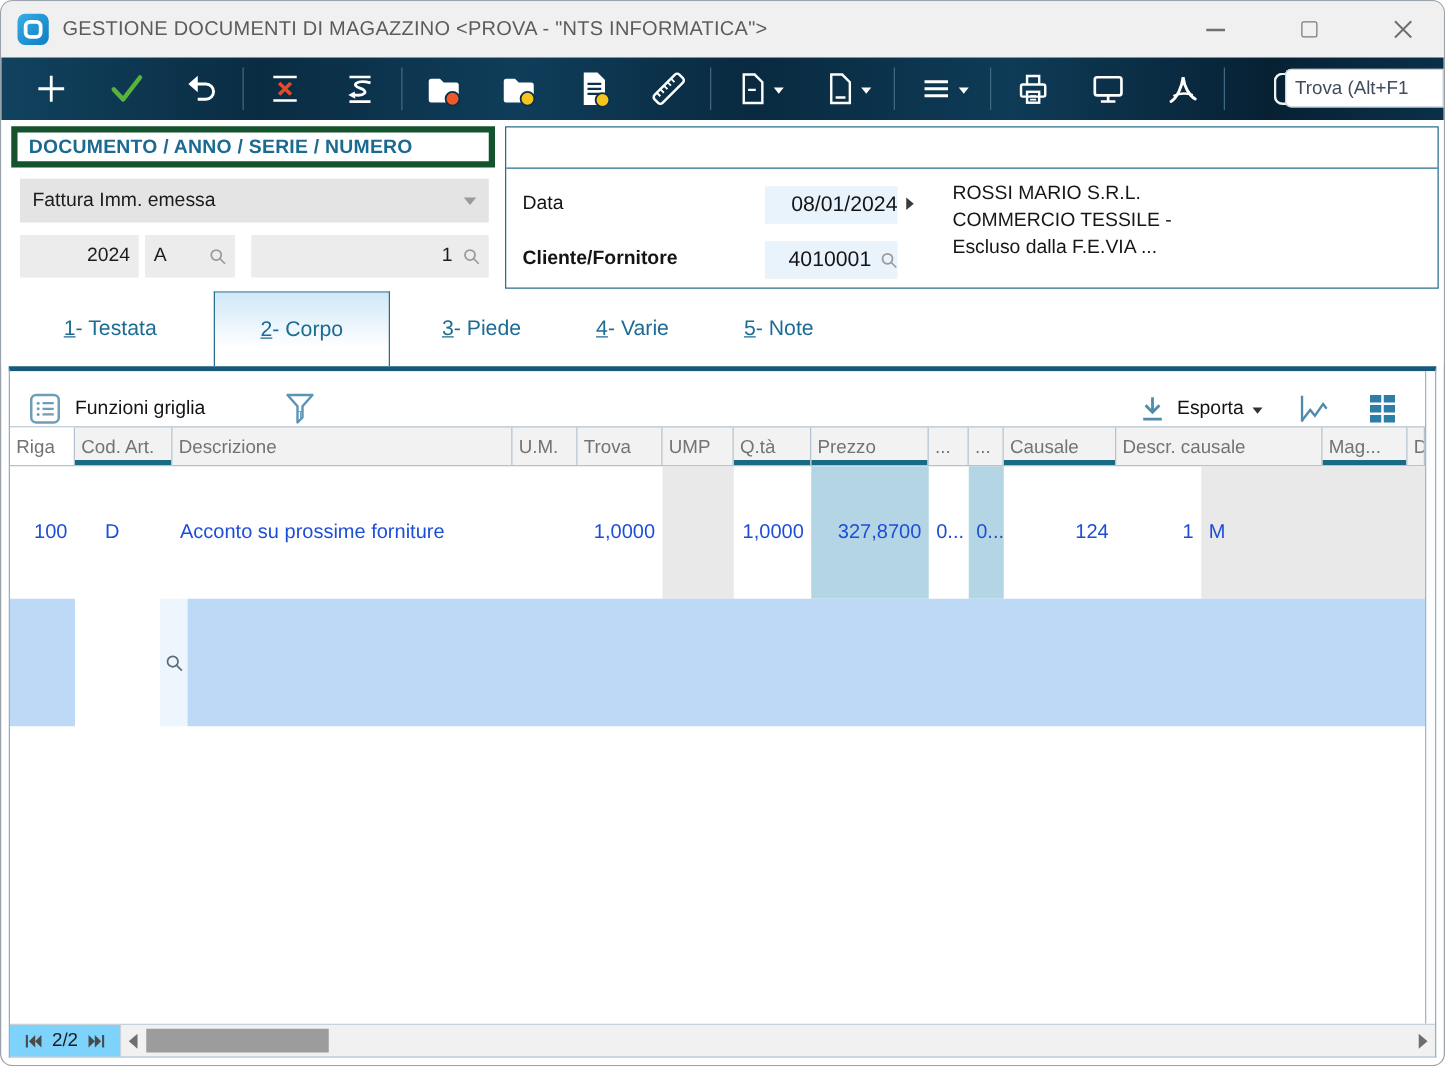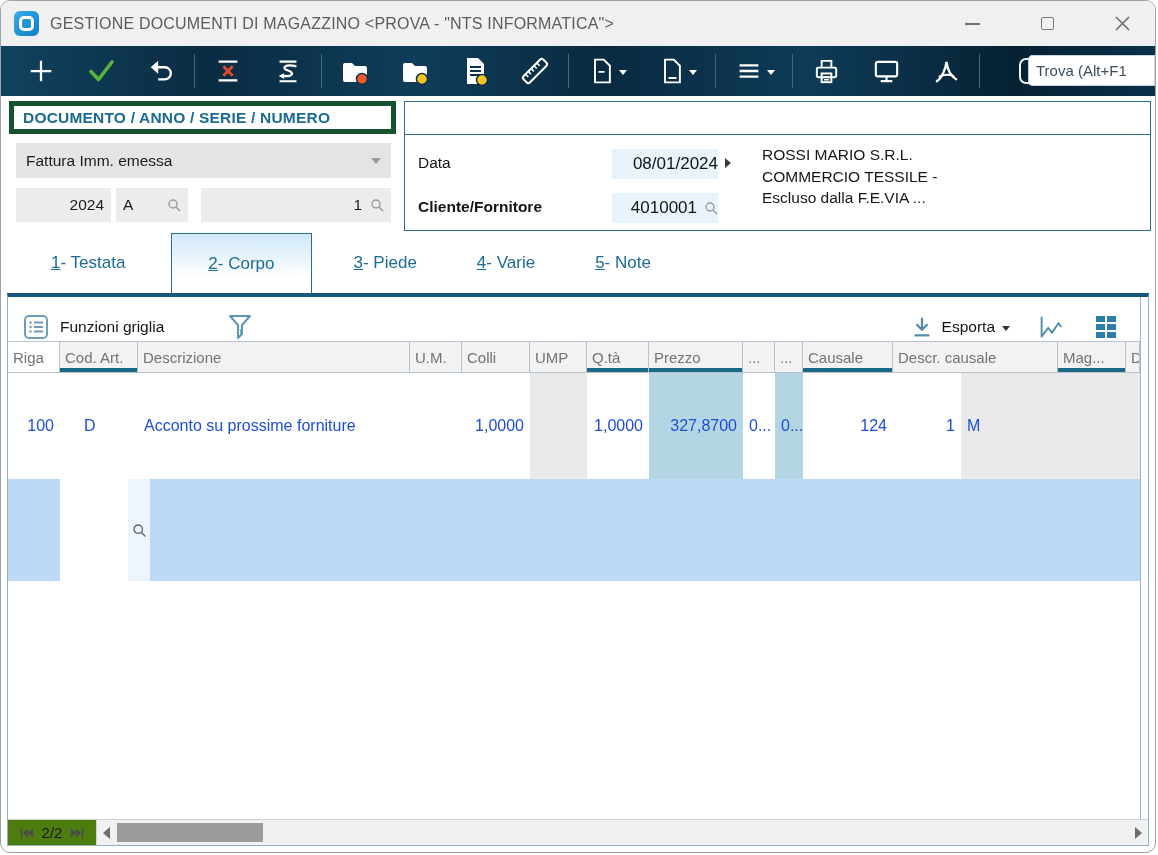--- a/index.html
+++ b/index.html
@@ -83,21 +83,21 @@
   .dc.blue{background:#b4d6e4;}
   .dc.codart{padding-left:24px;}
   .r2{height:102px;}
   .r2a{width:52px;background:#bed9f5;}
   .r2edit{width:68px;background:#fff;}
   .r2look{width:22px;background:#eef6fd;display:flex;align-items:center;justify-content:center;}
   .r2b{flex:1;background:#bed9f5;}
 
   
   .statusbar{position:absolute;left:0;right:0;bottom:0;height:26px;border-top:1px solid #c9d2d9;background:#f2f2f2;display:flex;}
-  .nav{width:89px;background:#4d7c0f;border-right:1px solid #c9d2d9;display:flex;align-items:center;justify-content:center;gap:8px;}
+  .nav{width:89px;background:#7dd3fc;border-right:1px solid #c9d2d9;display:flex;align-items:center;justify-content:center;gap:8px;}
   .pageno{font-size:15px;color:#1a1a1a;}
   .track{flex:1;position:relative;background:#f1f1f1;}
   .thumb{position:absolute;left:20px;top:3px;width:146px;height:19px;background:#9c9c9c;}
   .arr{position:absolute;top:7px;width:0;height:0;}
   .arr.left{left:6px;border-top:6px solid transparent;border-bottom:6px solid transparent;border-right:7px solid #6e6e6e;}
   .arr.right{right:6px;border-top:6px solid transparent;border-bottom:6px solid transparent;border-left:7px solid #6e6e6e;}
 </style>
 </head>
 <body>
 
@@ -346,21 +346,21 @@
               </g>
             </svg>
         </div>
       </div>
 
       <div class="ghead">
         <div class="hc first c0">Riga</div>
         <div class="hc u c1">Cod. Art.</div>
         <div class="hc c2">Descrizione</div>
         <div class="hc c3">U.M.</div>
-        <div class="hc c4">Colli</div>
+        <div class="hc c4">Trova</div>
         <div class="hc c5">UMP</div>
         <div class="hc u c6">Q.tà</div>
         <div class="hc u c7">Prezzo</div>
         <div class="hc c8">...</div>
         <div class="hc c9">...</div>
         <div class="hc u c10">Causale</div>
         <div class="hc c11">Descr. causale</div>
         <div class="hc u c12">Mag...</div>
         <div class="hc c13">D</div>
       </div>

